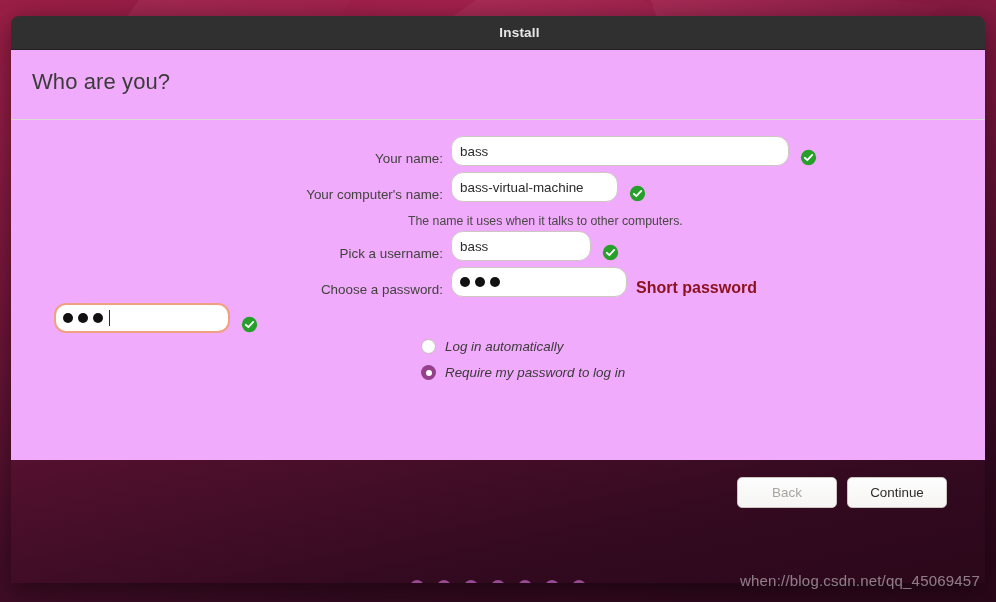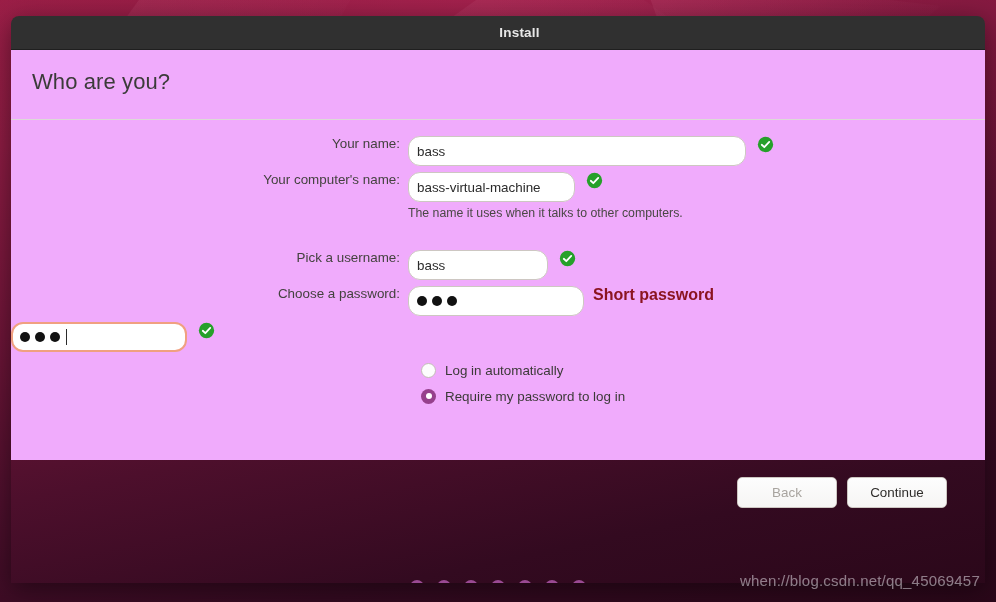--- a/index.html
+++ b/index.html
@@ -81,23 +81,24 @@
   }
 
   #form {
     position: absolute;
     left: 0;
     top: 86px;
     width: 100%;
   }
   .row {
     display: flex;
-    align-items: flex-start;
+    align-items: flex-end;
     height: 30px;
     margin-bottom: 6px;
+    padding-left: 43px;
   }
   .row .label {
     width: 389px;
     text-align: right;
     padding-right: 8px;
     font-size: 13.4px;
     color: #44423f;
     white-space: nowrap;
   }
   .field {
@@ -151,34 +152,34 @@
     margin-left: 9px;
     font-size: 16px;
     font-weight: bold;
     color: #8b1420;
     white-space: nowrap;
   }
 
   #hint-row {
     display: flex;
     height: 22px;
-    align-items: flex-start;
-    margin: -2px 0 22px 0;
+    align-items: flex-end;
+    margin: -2px 0 3px 0;
   }
   #hint-row .spacer { width: 397px; }
   #hint-row .hint {
     font-size: 12.3px;
     color: #4a4845;
   }
 
   .radio-row {
     display: flex;
-    align-items: center;
     height: 24px;
     margin-bottom: 2px;
+    font-style: italic;
   }
   .radio-row .spacer { width: 410px; }
   .radio {
     width: 15px;
     height: 15px;
     border-radius: 50%;
     box-sizing: border-box;
     border: 1px solid #c3bdb7;
     background: #fdfdfd;
     flex: 0 0 auto;

